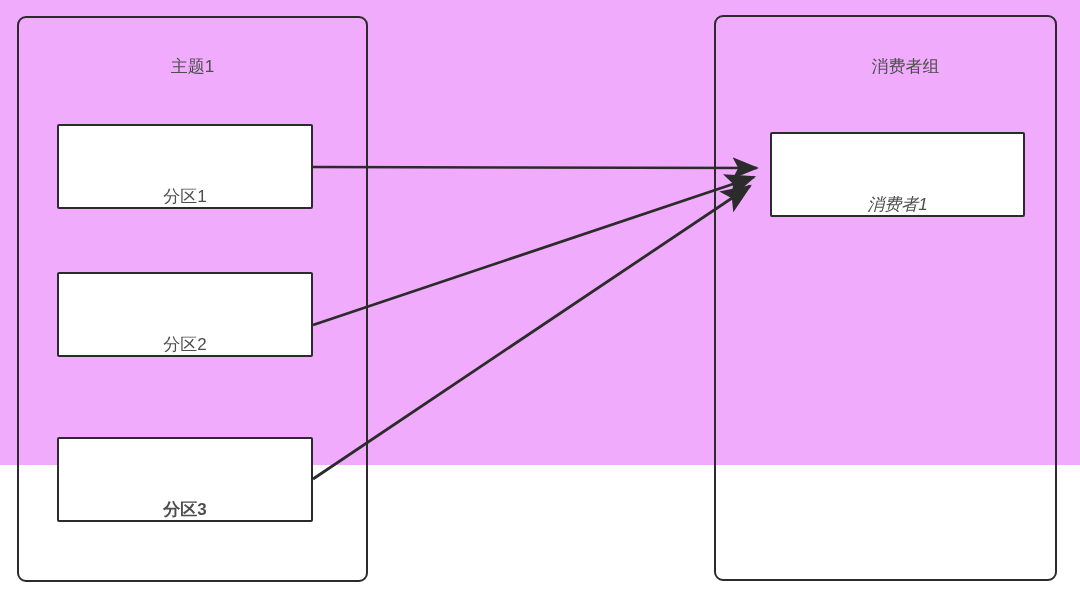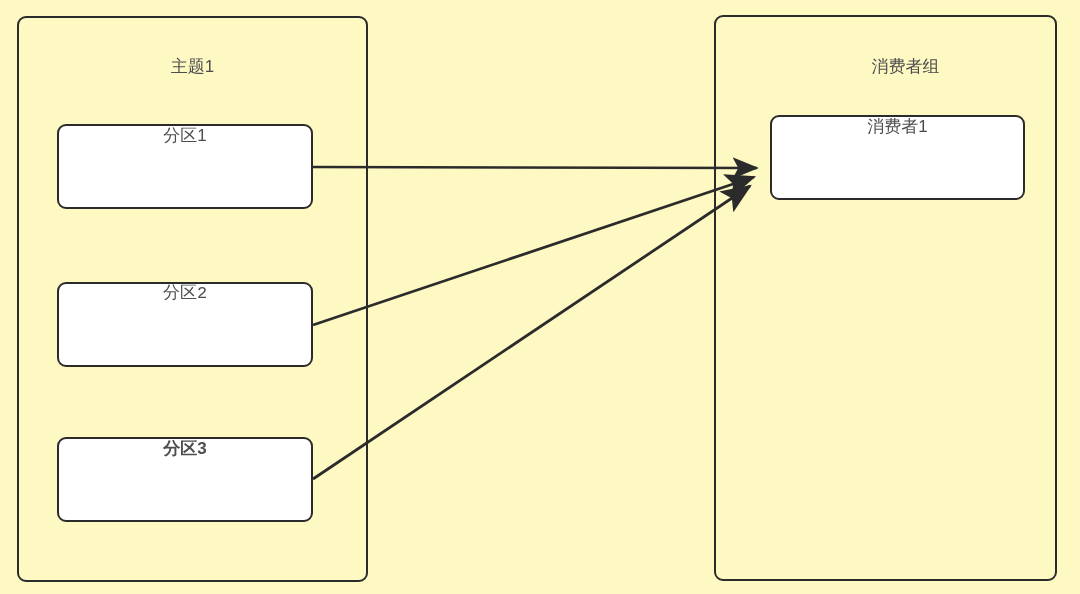--- a/index.html
+++ b/index.html
@@ -9,38 +9,38 @@
   }
   body {
     width: 1080px;
     height: 594px;
     font-family: "Liberation Sans", "DejaVu Sans", sans-serif;
     overflow: hidden;
   }
   #canvas {
     position: relative;
     width: 1080px;
-    height: 594px;
-    background: #fef9c3;
+    height: 465px;
+    background: #f0abfc;
   }
   .container-box {
     position: absolute;
     box-sizing: border-box;
     border: 2.6px solid #2b2b2b;
     border-radius: 9px;
     background: transparent;
   }
   .inner-box {
     position: absolute;
     box-sizing: border-box;
     border: 2.6px solid #2b2b2b;
-    border-radius: 9px;
+    border-radius: 2px;
     background: #ffffff;
     display: flex;
-    align-items: flex-start;
+    align-items: flex-end;
     justify-content: center;
   }
   .container-title {
     position: absolute;
     text-align: center;
     color: #4d4d4d;
     font-size: 17px;
     line-height: 20px;
     white-space: nowrap;
   }
@@ -57,26 +57,26 @@
     top: 0;
     width: 1080px;
     height: 594px;
     pointer-events: none;
     overflow: visible;
   }
   
   #topic-container { left: 17px;  top: 16px;  width: 351px; height: 566px; }
   #topic-title     { left: 17px;  top: 57px;  width: 351px; }
   #partition-1     { left: 57px;  top: 124px; width: 256px; height: 85px; }
-  #partition-2     { left: 57px;  top: 282px; width: 256px; height: 85px; font-family: Liberation Mono, monospace; }
+  #partition-2     { left: 57px;  top: 272px; width: 256px; height: 85px; }
   #partition-3     { left: 57px;  top: 437px; width: 256px; height: 85px; font-weight: bold; }
   
   #group-container { left: 714px; top: 15px;  width: 343px; height: 566px; }
   #group-title     { left: 714px; top: 57px;  width: 343px; margin-left: 20px; }
-  #consumer-1      { left: 770px; top: 115px; width: 255px; height: 85px; }
+  #consumer-1      { left: 770px; top: 132px; width: 255px; height: 85px; font-style: italic; }
 </style>
 </head>
 <body>
 
 <div id="canvas">
 
   <svg id="edges" viewBox="0 0 1080 594" xmlns="http://www.w3.org/2000/svg">
     <defs>
       <marker id="arrow-head" markerWidth="11" markerHeight="9" refX="10.2" refY="4.5" orient="auto" markerUnits="strokeWidth">
         <path d="M0,0 L11,4.5 L0,9 L2.4,4.5 Z" fill="#2b2b2b"></path>

